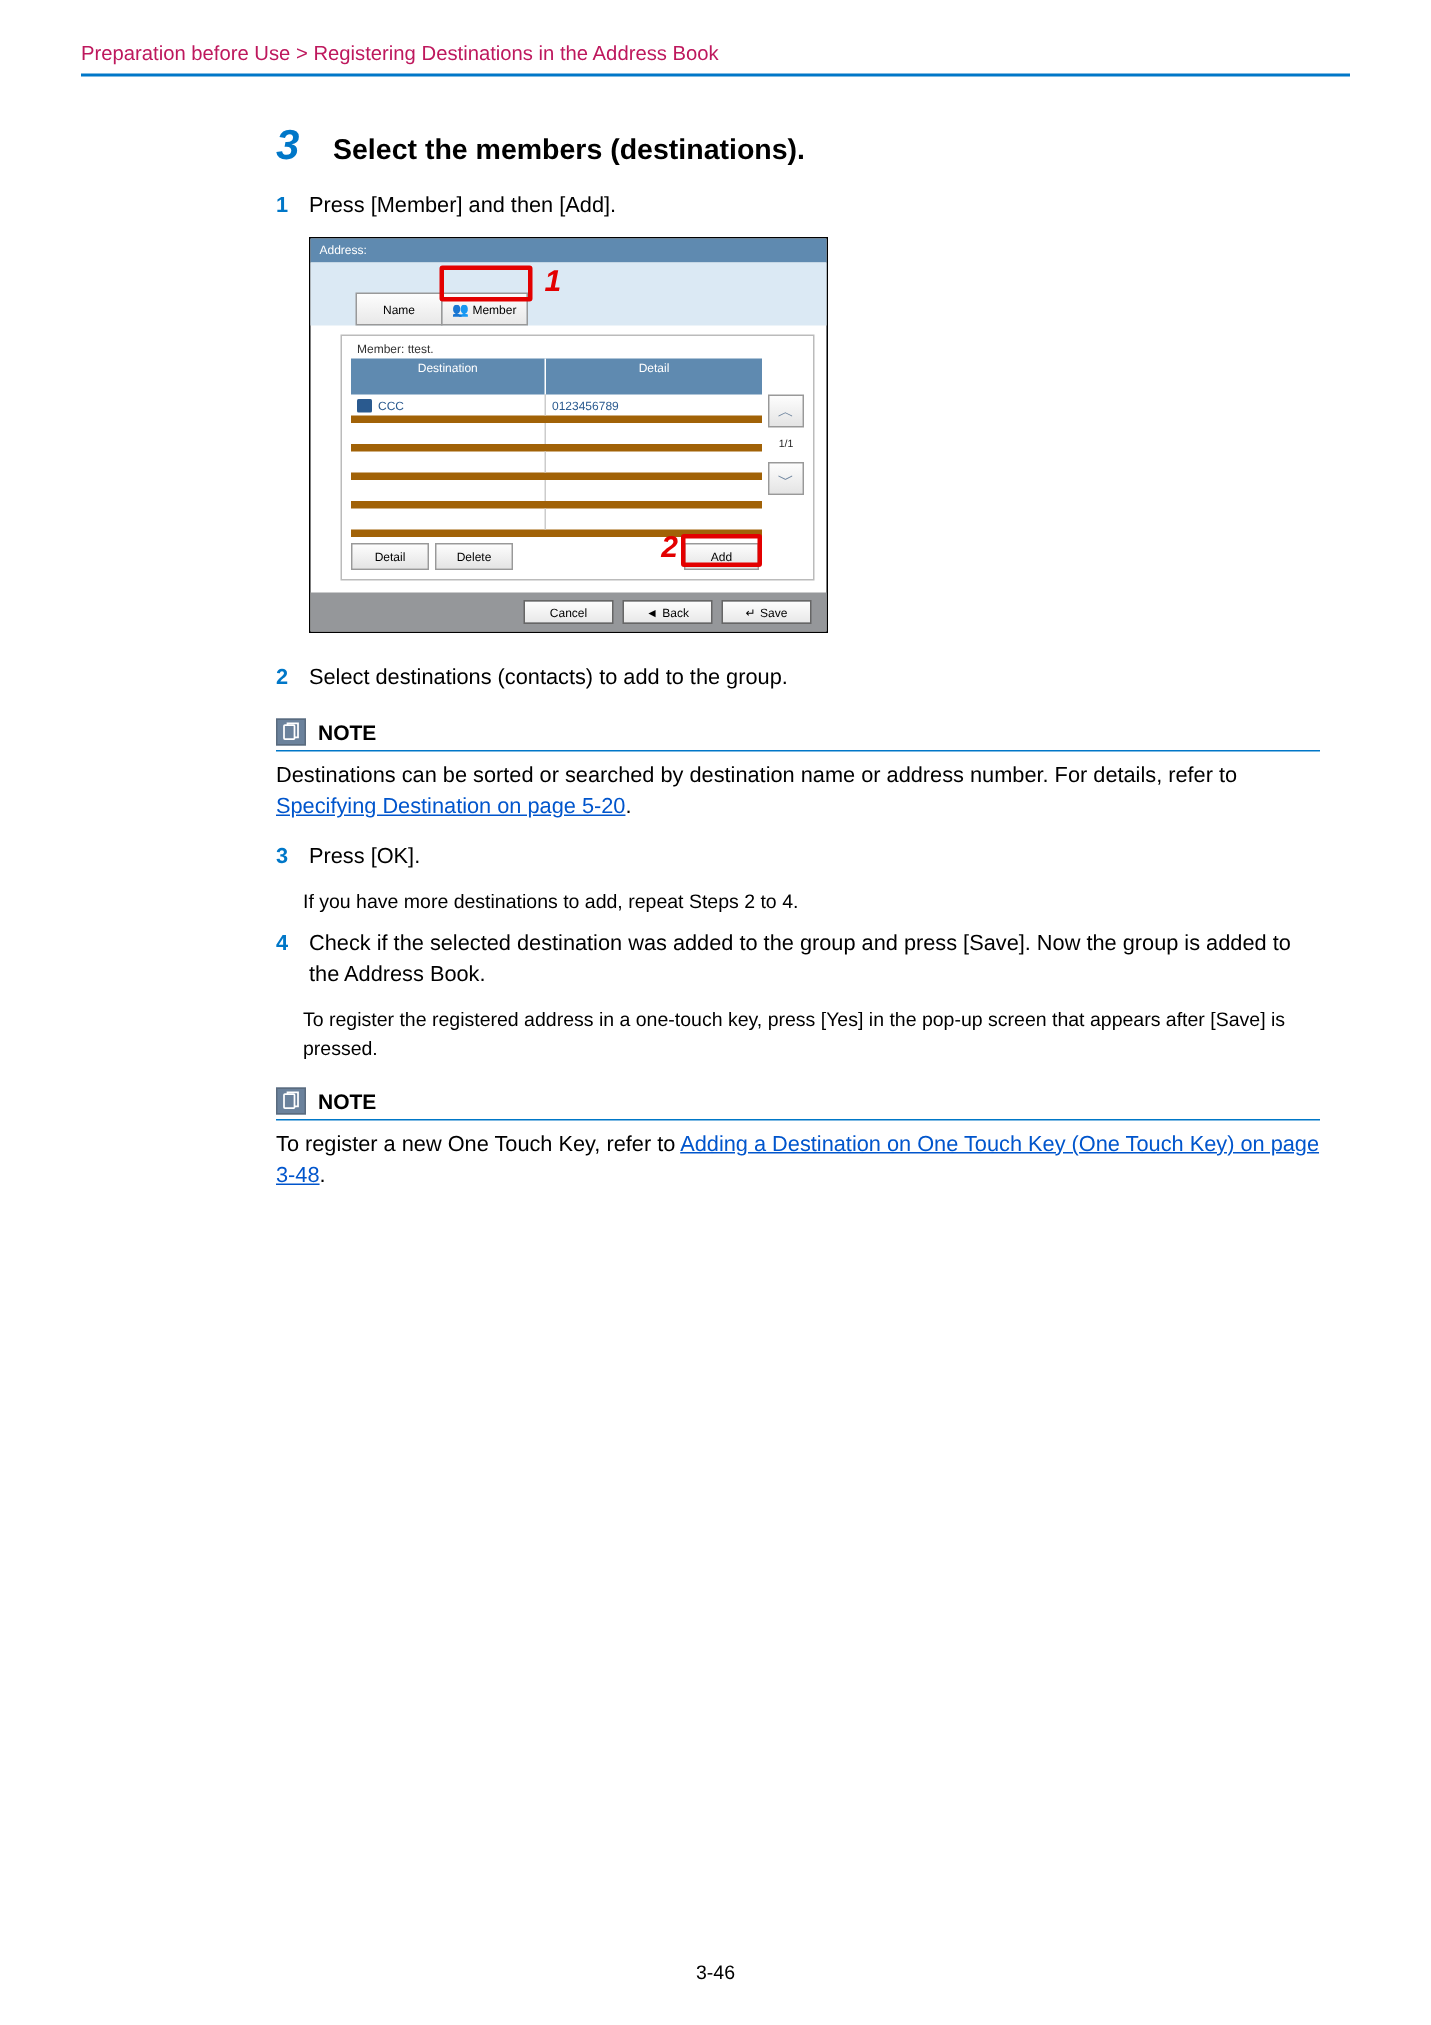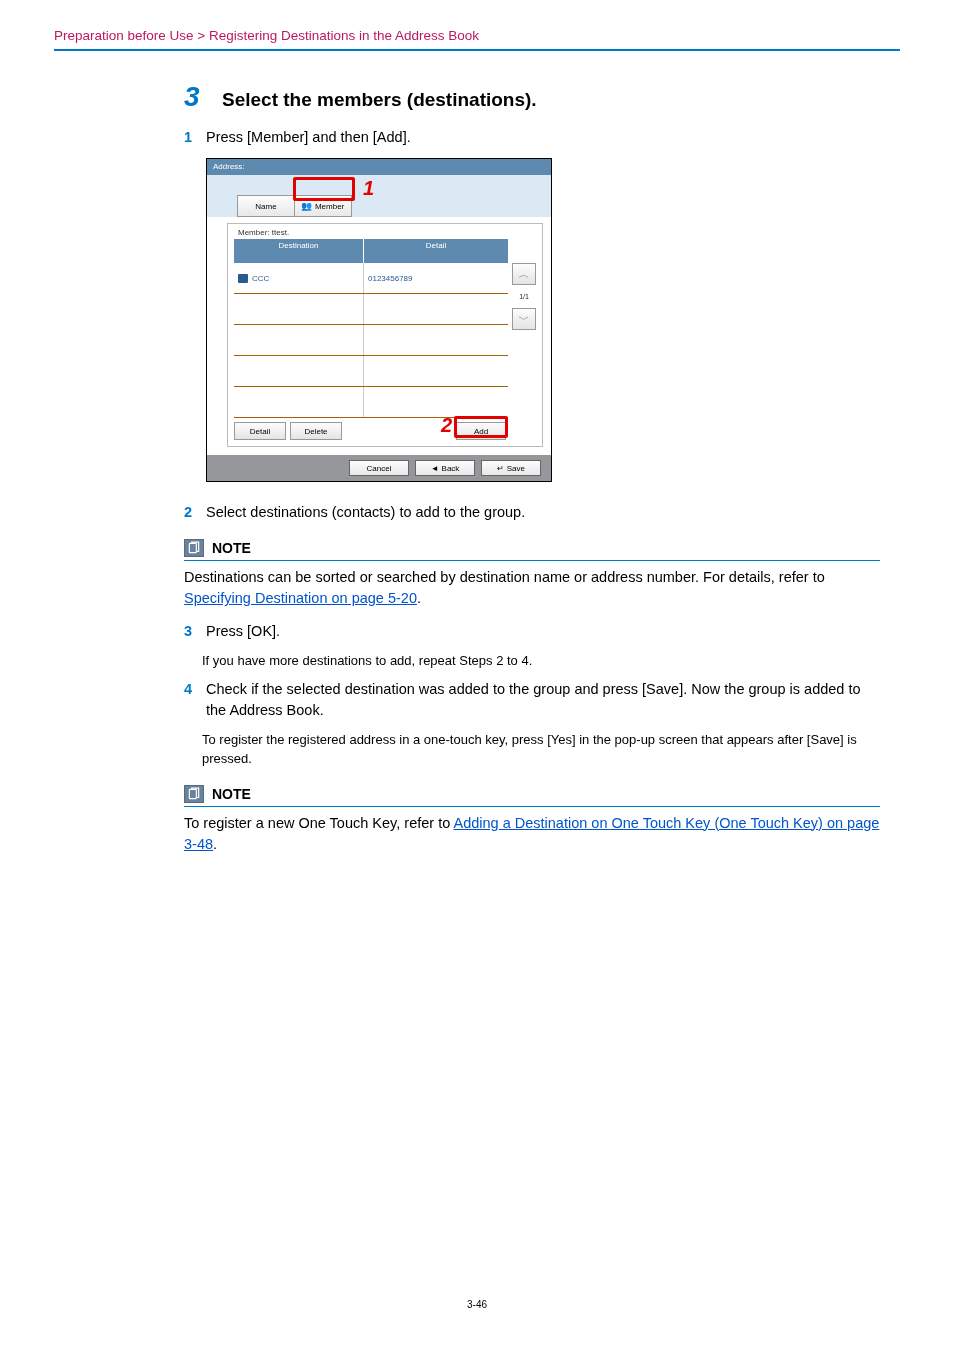--- a/index.html
+++ b/index.html
@@ -157,22 +157,22 @@
     margin-left:4px;
   }
   .grid-body-wrap {
     display:flex;
   }
   .grid-body {
     flex:1;
   }
   .body-row {
     display:flex;
-    height:31px;
-    border-bottom:1px solid #a16207;
+    height:19px;
+    border-bottom:5px solid #a16207;
   }
   .body-row .c1 {
     width:130px;
     border-right:1px solid #ccc;
     display:flex;
     align-items:center;
     padding-left:4px;
     gap:4px;
     color:#2a5a8f;
     font-size:8px;
@@ -257,24 +257,24 @@
   }
   .note-body {
     font-size:14.5px;line-height:1.45;
   }
   a.link {
     color:#0055cc;text-decoration:underline;
   }
 
   .footer {
     position:absolute;
-    bottom:40px;
+    bottom:28px;
     left:0;right:0;
     text-align:center;
-    font-size:10px;
+    font-size:13px;
     color:#000;
   }
 </style>
 </head>
 <body>
 
 <div class="page">
   <div class="breadcrumb">Preparation before Use &gt; Registering Destinations in the Address Book</div>
   <div class="hr-top"></div>
 

